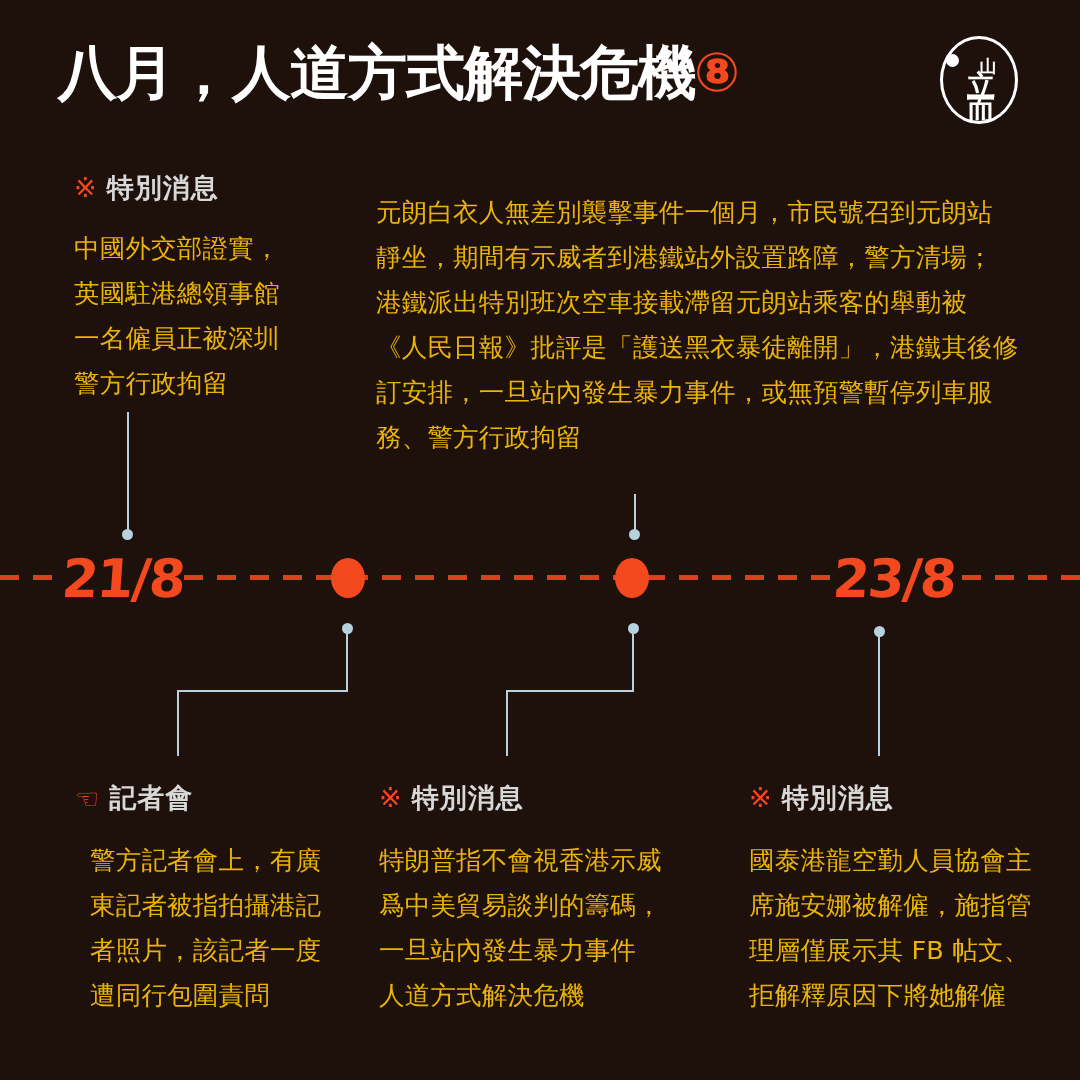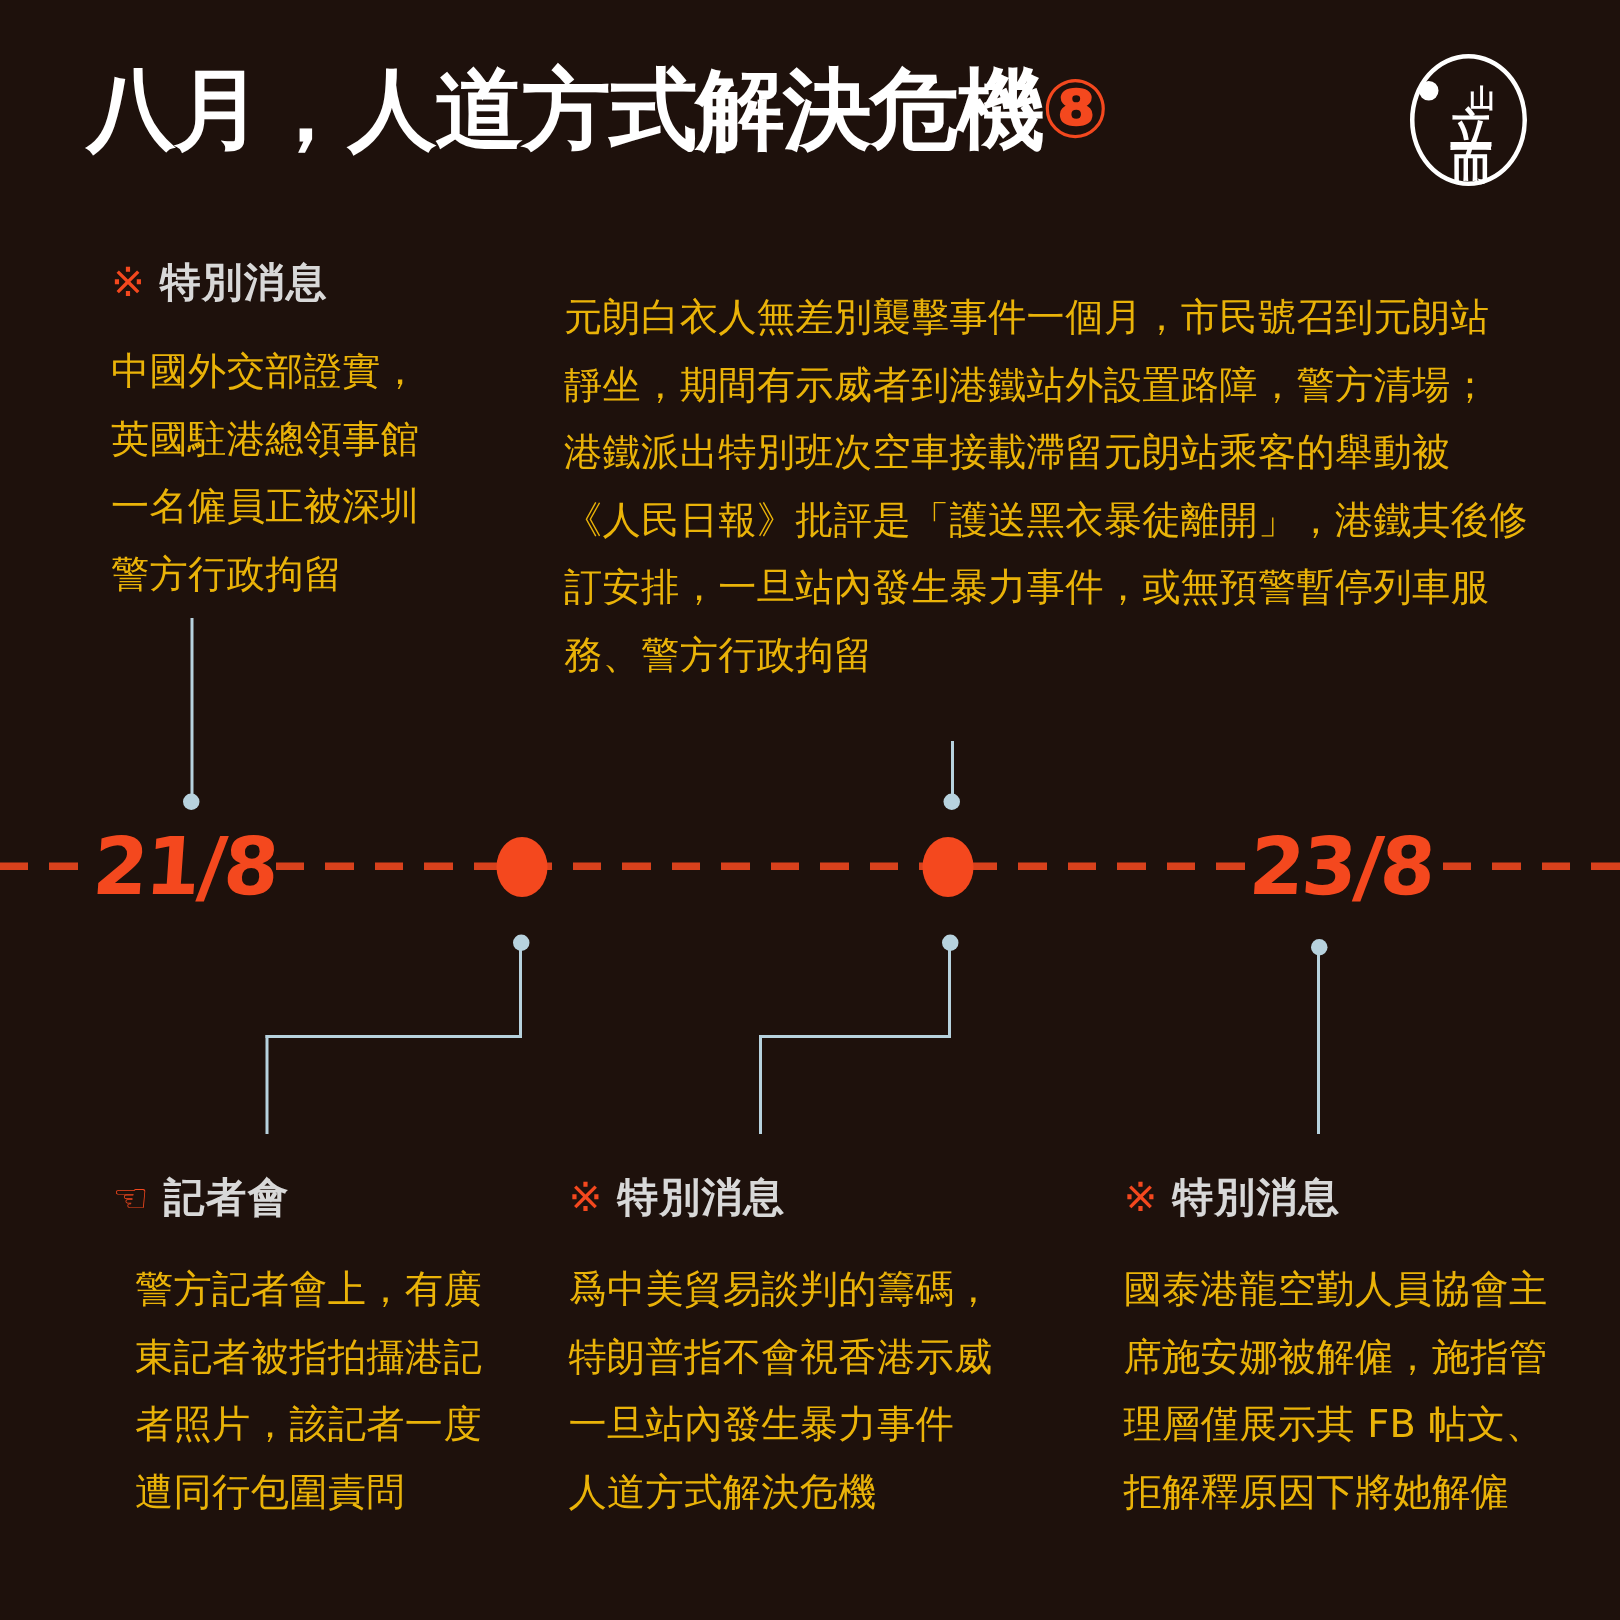--- a/index.html
+++ b/index.html
@@ -192,22 +192,22 @@
       <div>者照片，該記者一度</div>
       <div>遭同行包圍責問</div>
     </div>
   </div>
 
   <div class="col" style="left:363px;top:780px;">
     <div class="sec-head" style="position:relative;left:0;top:0;">
       <span class="ic">※</span><span>特別消息</span>
     </div>
     <div class="body-txt" style="position:relative;left:0;top:22px;">
+      <div>特朗普指不會視香港示威</div>
       <div>爲中美貿易談判的籌碼，</div>
-      <div>特朗普指不會視香港示威</div>
       <div>一旦站內發生暴力事件</div>
       <div>人道方式解決危機</div>
     </div>
   </div>
 
   <div class="col" style="left:733px;top:780px;">
     <div class="sec-head" style="position:relative;left:0;top:0;">
       <span class="ic">※</span><span>特別消息</span>
     </div>
     <div class="body-txt" style="position:relative;left:0;top:22px;">

